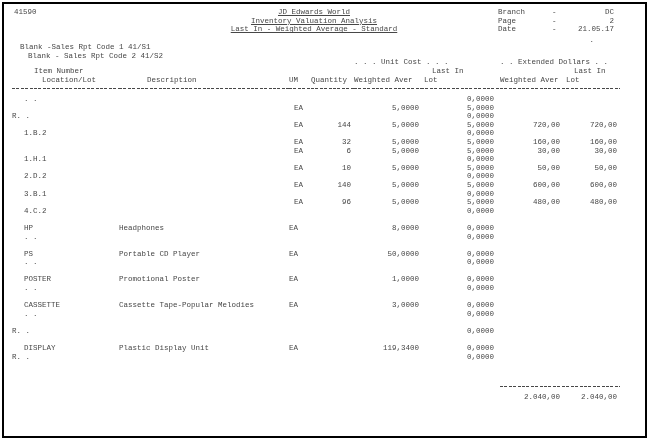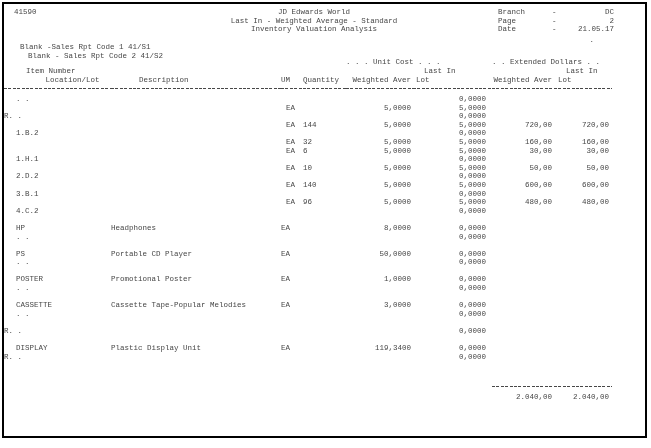--- a/index.html
+++ b/index.html
@@ -5,70 +5,70 @@
   :root{ --ink:#474747; --border:#000; --paper:#fff; }
   html,body{margin:0;padding:0;background:#fff;}
   body{width:651px;height:448px;position:relative;overflow:hidden;
        font-family:"Liberation Mono","DejaVu Sans Mono",monospace;
        font-size:7.5px;color:var(--ink);}
   .page{position:absolute;left:2px;top:2px;width:641px;height:432px;
         border:2px solid var(--border);background:var(--paper);}
   
   .report-id{position:absolute;left:10px;top:4px;line-height:8.6px;}
   .center-titles{position:absolute;left:0;top:4px;width:620px;text-align:center;line-height:8.6px;}
-  .center-titles div{height:8.6px;}
+  .center-titles div{height:8.6px;text-decoration:underline;}
   .right-info{position:absolute;left:494px;top:4px;width:116px;line-height:8.6px;}
   .info-row{display:grid;grid-template-columns:54px 12px auto;height:8.6px;}
   .info-row .val{text-align:right;}
   .stray{height:8.6px;text-align:right;padding-right:20px;margin-top:2px;}
   .code-lines{position:absolute;left:0;top:39px;line-height:8.6px;}
   .code-lines .l1{padding-left:16px;height:8.6px;}
   .code-lines .l2{padding-left:24px;height:8.6px;}
   
-  table{position:absolute;left:0;top:54px;border-collapse:collapse;table-layout:fixed;width:608px;}
+  table{position:absolute;left:8px;top:54px;border-collapse:collapse;table-layout:fixed;width:608px;}
   td{padding:0;height:8.6px;line-height:8.6px;overflow:hidden;white-space:nowrap;
      font-size:7.5px;vertical-align:bottom;}
   thead td{height:9px;line-height:9px;}
-  .r{text-align:right;}
+  .r{text-align:left;}
   .grp{text-align:left;}
   .hitem1{padding-left:22px;}
-  .hitem2{padding-left:30px;text-align:center;}
+  .hitem2{padding-left:30px;}
   .hdesc{padding-left:28px;}
   .hqty{padding-right:12px;}
   .hwa{padding-right:2px;}
   .hlot{padding-left:3px;}
   .hlot2{padding-left:4px;}
   .hlastin{padding-left:11px;}
   .hlastin2{padding-left:12px;}
   .seprow td{height:10px;vertical-align:top;}
   .dash{height:1px;margin-top:3px;
         background:repeating-linear-gradient(90deg,var(--ink) 0,var(--ink) 3px,transparent 3px,transparent 4.4px);}
   
-  .c-qty{padding-right:3px;}
+  .c-qty{text-align:right;padding-right:3px;}
   .c-wa{text-align:right;padding-right:2px;}
   .c-li{text-align:right;padding-right:6px;}
   .c-ewa{text-align:right;padding-right:2px;}
   .c-eli{text-align:right;padding-right:3px;}
   .c-item.t-item,.c-item.t-loc{padding-left:12px;}
   .c-item.t-rloc{padding-left:0;}
   .c-um.t-detail{padding-left:5px;}
   .gap td{height:22px;}
   .totrow td{height:8.6px;}
 </style>
 </head>
 <body>
 
 <div class="page">
 
   <div class="report-id">41590</div>
 
   <div class="center-titles">
     <div>JD Edwards World</div>
+    <div>Inventory Valuation Analysis</div>
     <div>Last In - Weighted Average - Standard</div>
-    <div>Inventory Valuation Analysis</div>
   </div>
 
   <div class="right-info">
     <div class="info-row">
       <span>Branch</span>
       <span>-</span>
       <span class="val">DC</span>
     </div>
     <div class="info-row">
       <span>Page</span>

